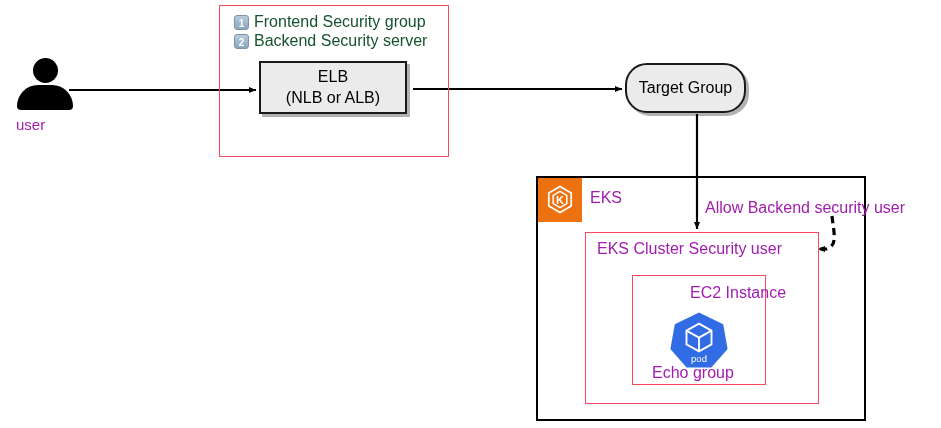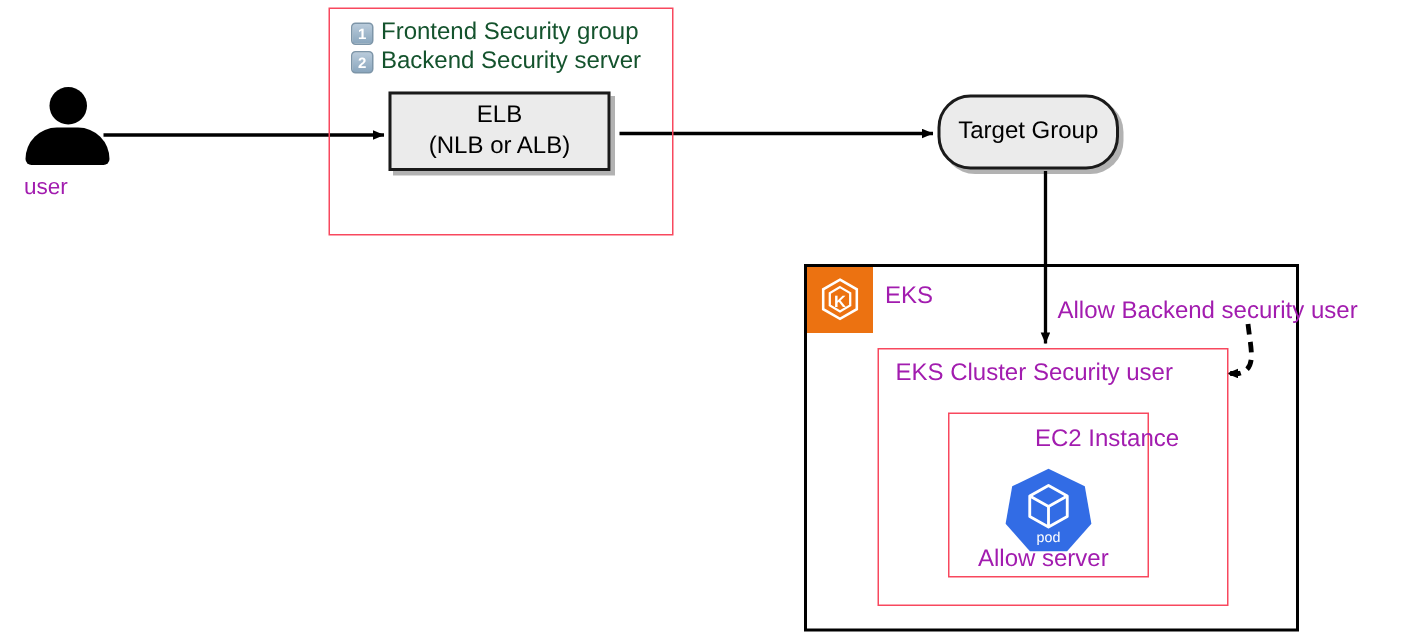--- a/index.html
+++ b/index.html
@@ -199,17 +199,17 @@
       <polygon points="29,1.5 53.2,13.2 57.6,38.1 41.4,56.5 16.6,56.5 0.4,38.1 4.8,13.2" fill="#326CE5"></polygon>
       <g stroke="#ffffff" stroke-width="1.9" fill="none" stroke-linejoin="round">
         <polygon points="29,12.6 41.5,19.6 41.5,33.4 29,40.4 16.5,33.4 16.5,19.6"></polygon>
         <path d="M16.5,19.6 L29,26.6 L41.5,19.6"></path>
         <path d="M29,26.6 L29,40.4"></path>
       </g>
       <text x="29" y="50.5" font-family="Liberation Sans, sans-serif" font-size="9.5" fill="#ffffff" text-anchor="middle">pod</text>
     </svg>
   </div>
 
-  <div id="echo-server-label" class="abs txt">Allow server</div>
+  <div id="echo-server-label" class="abs txt">Echo group</div>
 
   <div id="allow-backend-label" class="abs txt">Allow Backend security user</div>
 
 </div>
 
 </body></html>

